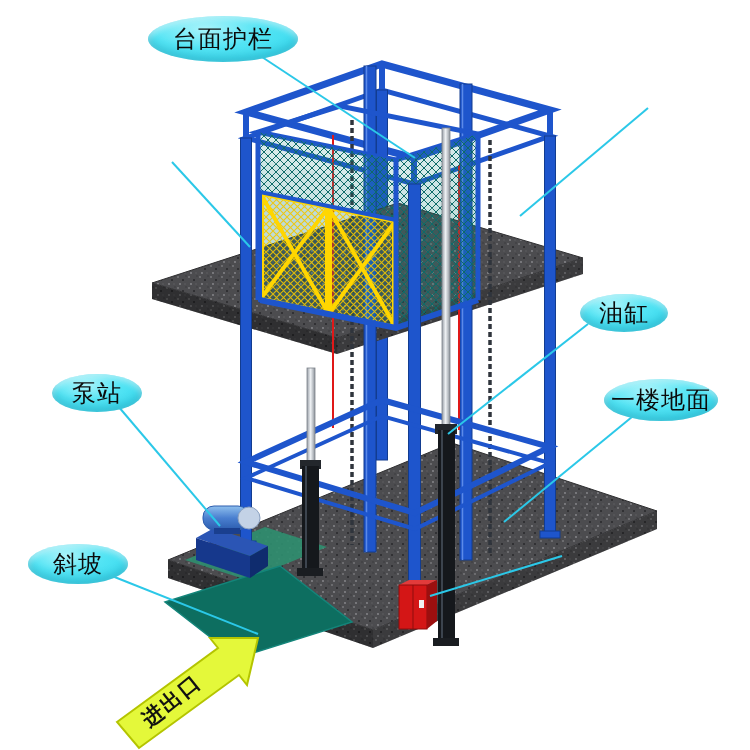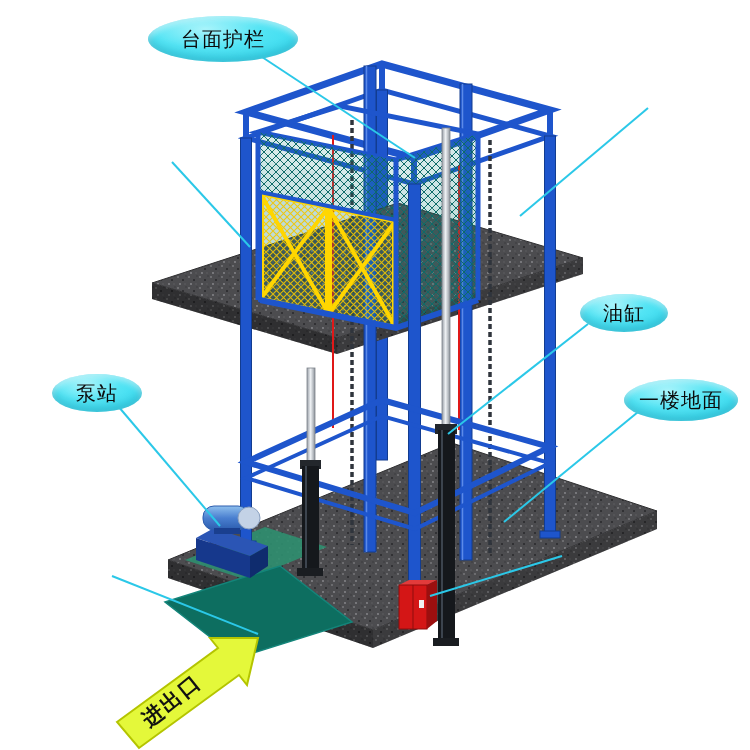--- a/index.html
+++ b/index.html
@@ -19,21 +19,21 @@
     font-family:"Liberation Serif", serif;
   }
   .stage svg{position:absolute;left:0;top:0;}
   .callout{
     position:absolute;border-radius:50%;
     display:flex;align-items:center;justify-content:center;
     background:radial-gradient(ellipse at 38% 28%, #a9f4fb 0%, #53e4f4 42%, var(--callout-fill,#2fd6ec) 100%);
     box-shadow:inset 0 -5px 9px rgba(0,110,140,.28), inset 0 3px 6px rgba(255,255,255,.55);
   }
   .callout-text{
-    font-size:20px;color:#0b0b0b;letter-spacing:1px;white-space:nowrap;
+    font-size:24px;color:#0b0b0b;letter-spacing:1px;white-space:nowrap;
     font-family:"Liberation Serif", serif;
   }
   .leader{stroke:var(--leader-line,#2bc8e8);stroke-width:2;}
   .blue-fill{fill:var(--frame-blue,#1e55cc);stroke:#123c90;stroke-width:1;}
   .blue-stroke{stroke:var(--frame-blue,#1e55cc);fill:none;}
   .yellow-stroke{stroke:var(--door-yellow,#ffd600);fill:none;}
   .red-fill{fill:var(--control-box-red,#d41616);stroke:#8f0d0d;stroke-width:1;}
   .ramp-fill{fill:var(--ramp-green,#0d6e60);stroke:#14857a;stroke-width:1.5;}
   .arrow-fill{fill:var(--arrow-yellow,#e4f83a);stroke:#b4c400;stroke-width:2;}
   .soft-blur{filter:blur(2px);}
@@ -206,17 +206,20 @@
 
   <div class="callout" style="left:148px;top:16px;width:150px;height:46px">
     <span class="callout-text">台面护栏</span>
   </div>
   <div class="callout" style="left:52px;top:374px;width:90px;height:38px">
     <span class="callout-text">泵站</span>
   </div>
   <div class="callout" style="left:580px;top:294px;width:88px;height:38px">
     <span class="callout-text">油缸</span>
   </div>
-  <div class="callout" style="left:624px;top:379px;width:114px;height:42px">
+  <div class="callout" style="left:604px;top:379px;width:114px;height:42px">
     <span class="callout-text">一楼地面</span>
   </div>
+  <div class="callout" style="left:28px;top:544px;width:100px;height:40px">
+    <span class="callout-text">斜坡</span>
+  </div>
 
 </div>
 
 </body></html>

